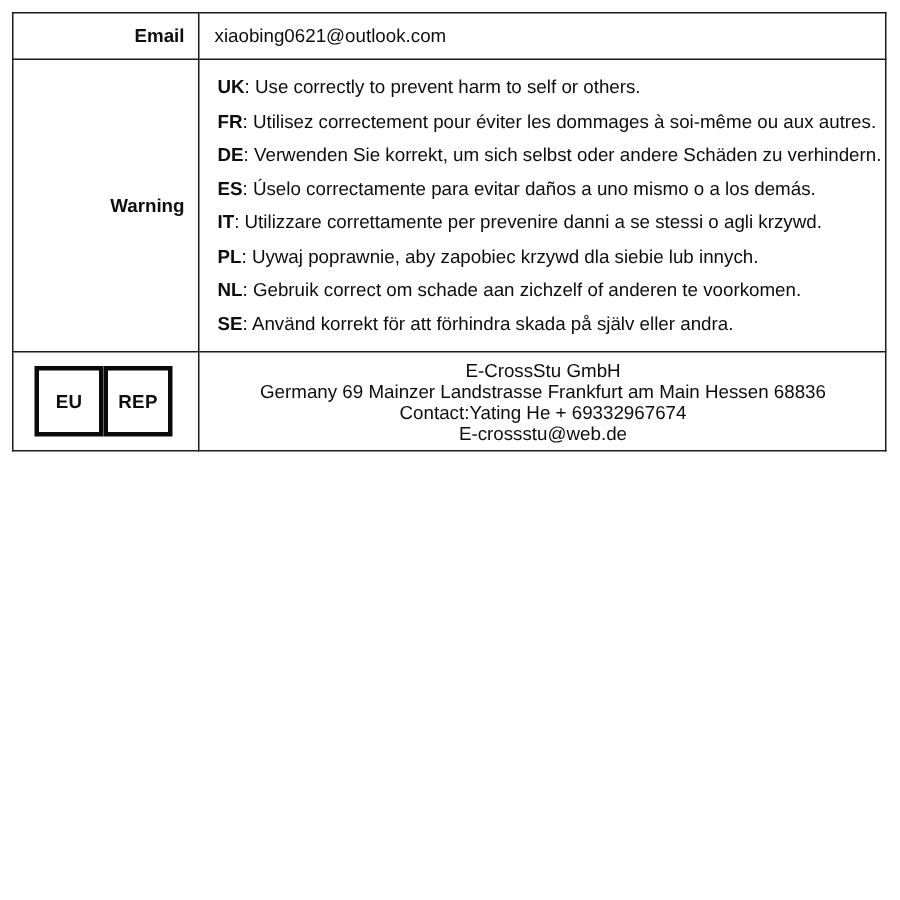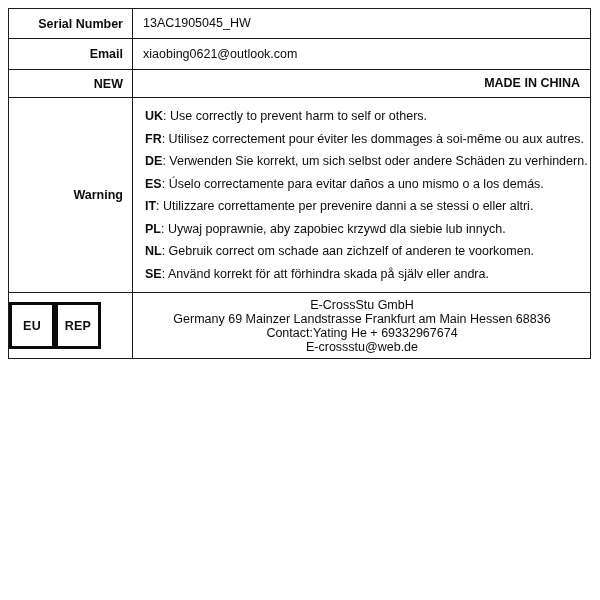--- a/index.html
+++ b/index.html
@@ -66,21 +66,21 @@
     white-space: nowrap;
   }
   .wline .lang { font-weight: bold; }
   th.eurep-cell {
     padding: 0;
     vertical-align: middle;
   }
   .eurep {
     display: flex;
     gap: 0;
-    margin-left: 0;
+    margin-left: 14px;
     width: 98px;
   }
   .eubox {
     width: 40px;
     height: 41px;
     border: 3.5px solid #0a0a0a;
     background: #ffffff;
     display: flex;
     align-items: center;
     justify-content: center;
@@ -93,40 +93,32 @@
     vertical-align: middle;
   }
   td.eurep-text div { margin: 0; text-align: center; }
 </style>
 </head>
 <body>
 
 <div class="page">
   <table class="label-table">
     <tbody>
-      <tr class="r-serial">
-        <th>Serial Number</th>
-        <td>13AC1905045_HW</td>
-      </tr>
       <tr class="r-email">
         <th>Email</th>
         <td>xiaobing0621@outlook.com</td>
-      </tr>
-      <tr class="r-new">
-        <th>NEW</th>
-        <td class="made-in">MADE IN CHINA</td>
       </tr>
       <tr class="r-warning">
         <th>Warning</th>
         <td class="warning-cell">
           <div class="wline"><span class="lang">UK</span><span>: Use correctly to prevent harm to self or others.</span></div>
           <div class="wline"><span class="lang">FR</span><span>: Utilisez correctement pour éviter les dommages à soi-même ou aux autres.</span></div>
           <div class="wline"><span class="lang">DE</span><span>: Verwenden Sie korrekt, um sich selbst oder andere Schäden zu verhindern.</span></div>
           <div class="wline"><span class="lang">ES</span><span>: Úselo correctamente para evitar daños a uno mismo o a los demás.</span></div>
-          <div class="wline"><span class="lang">IT</span><span>: Utilizzare correttamente per prevenire danni a se stessi o eller altri.</span></div>
+          <div class="wline"><span class="lang">IT</span><span>: Utilizzare correttamente per prevenire danni a se stessi o agli krzywd.</span></div>
           <div class="wline"><span class="lang">PL</span><span>: Uywaj poprawnie, aby zapobiec krzywd dla siebie lub innych.</span></div>
           <div class="wline"><span class="lang">NL</span><span>: Gebruik correct om schade aan zichzelf of anderen te voorkomen.</span></div>
           <div class="wline"><span class="lang">SE</span><span>: Använd korrekt för att förhindra skada på själv eller andra.</span></div>
         </td>
       </tr>
       <tr class="r-eurep">
         <th class="eurep-cell">
           <div class="eurep">
             <div class="eubox">EU</div>
             <div class="eubox">REP</div>

